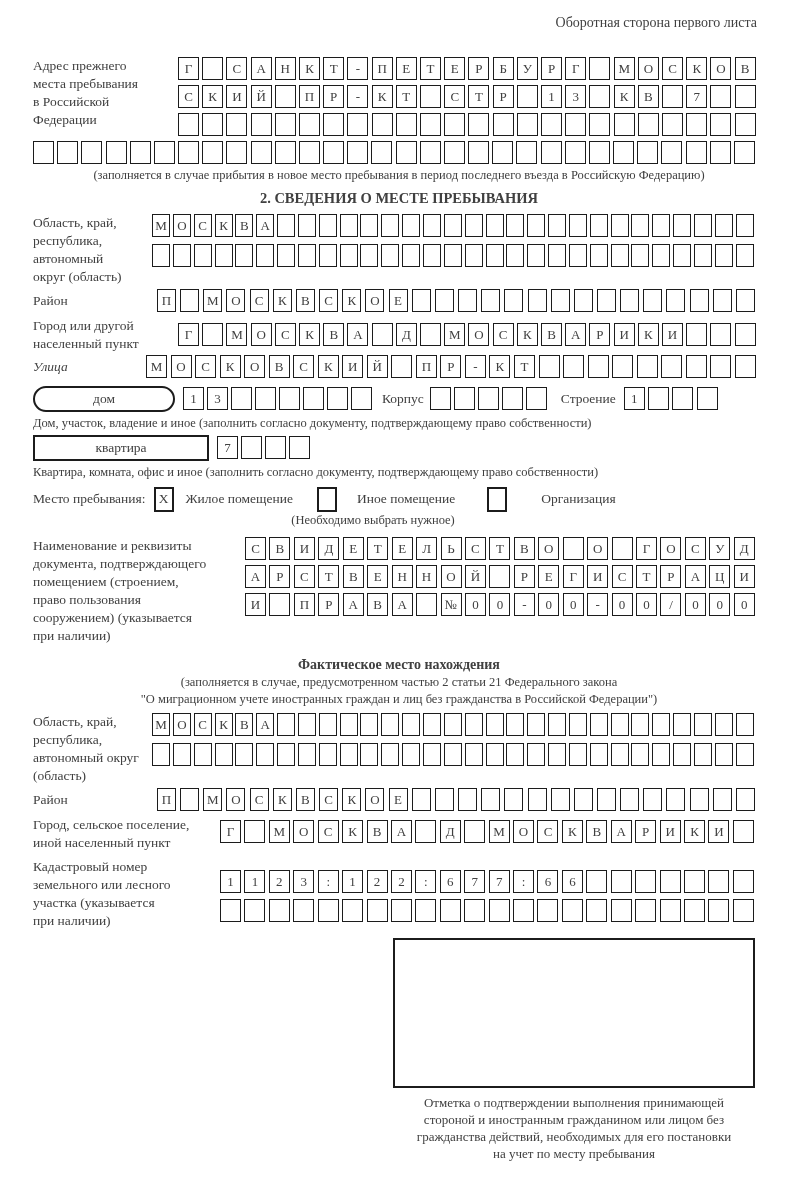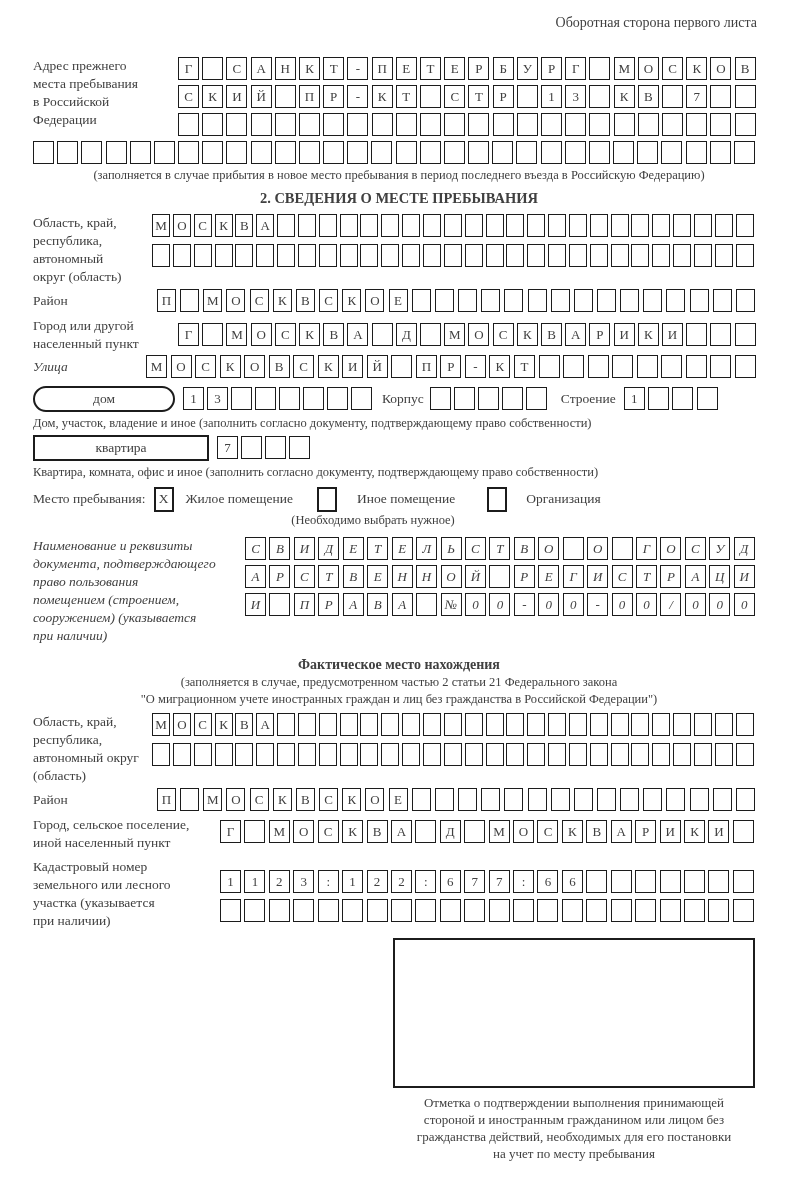--- a/index.html
+++ b/index.html
@@ -393,30 +393,30 @@
   </div>
   <div class="note" style="margin-top:3px;">Квартира, комната, офис и иное (заполнить согласно документу, подтверждающему право собственности)</div>
 
   <div class="stay-row">
     <span class="inline-lbl">Место пребывания:</span>
     <span class="chk" style="margin-left:8px;">X</span>
     <span class="inline-lbl" style="margin-left:12px;">Жилое помещение</span>
     <span class="chk" style="margin-left:24px;"></span>
     <span class="inline-lbl" style="margin-left:20px;">Иное помещение</span>
     <span class="chk" style="margin-left:32px;"></span>
-    <span class="inline-lbl" style="margin-left:19px;">Организация</span>
+    <span class="inline-lbl" style="margin-left:34px;">Организация</span>
   </div>
   <div class="note" style="width:560px;margin-left:60px;text-align:center;">(Необходимо выбрать нужное)</div>
 
-  <div class="field-row" style="margin-top:8px;font-style:italic;">
+  <div class="field-row" style="margin-top:8px;">
     <div class="label-col w212">
         <div>Наименование и реквизиты</div>
         <div>документа, подтверждающего</div>
+        <div>помещением (строением,</div>
         <div>право пользования</div>
-        <div>помещением (строением,</div>
         <div>сооружением) (указывается</div>
         <div>при наличии)</div>
       </div>
     <div>
       <div class="cells c21 cw510 mb5">
           <span class="cell">С</span>
           <span class="cell">В</span>
           <span class="cell">И</span>
           <span class="cell">Д</span>
           <span class="cell">Е</span>

